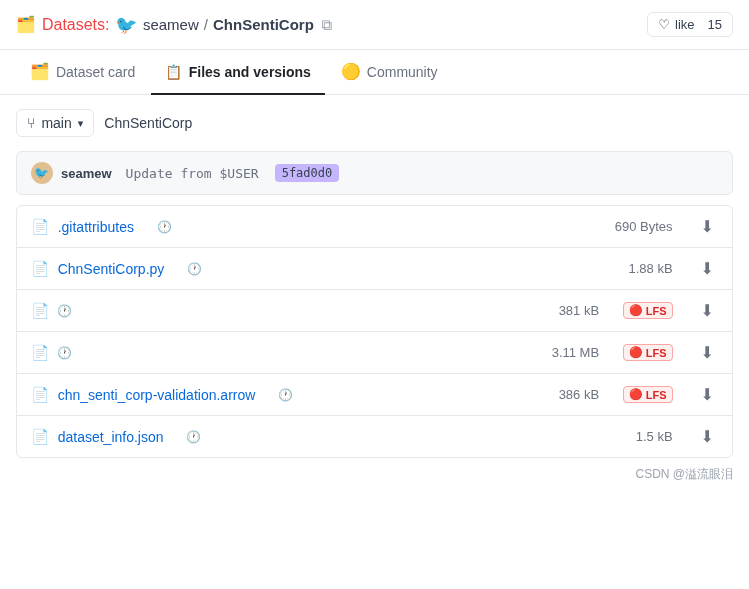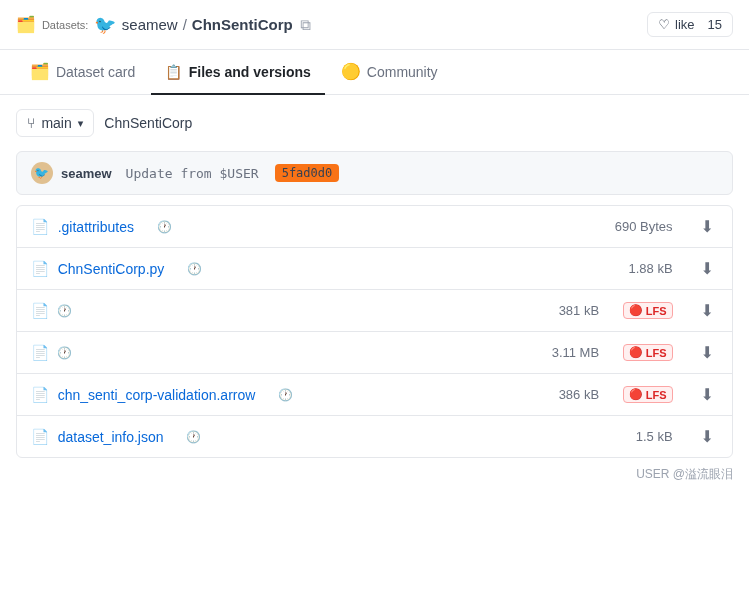--- a/index.html
+++ b/index.html
@@ -11,22 +11,22 @@
     }
     .header {
       padding: 12px 16px;
       border-bottom: 1px solid #e5e7eb;
       display: flex;
       align-items: center;
       gap: 6px;
       font-size: 15px;
     }
     .header-label {
-      color: #737373;
-      font-size: 11px;
+      color: #ef4444;
+      font-size: 16px;
     }
     .header-sep { color: #6b7280; }
     .header-user {
       display: flex;
       align-items: center;
       gap: 5px;
       color: #374151;
     }
     .header-repo {
       font-weight: 700;
@@ -116,21 +116,21 @@
       width: 22px; height: 22px;
       border-radius: 50%;
       background: #e0c090;
       display: flex; align-items: center; justify-content: center;
       font-size: 12px;
       overflow: hidden;
     }
     .commit-user { font-weight: 600; color: #374151; }
     .commit-msg { color: #6b7280; font-family: monospace; font-size: 13px; margin-left: 6px; }
     .commit-hash {
-      background: #f97316;
+      background: #c4b5fd;
       border-radius: 4px;
       padding: 2px 7px;
       font-family: monospace;
       font-size: 12px;
       color: #374151;
       margin-left: 8px;
     }
 
     .files-list {
       margin: 10px 16px 0 16px;
@@ -329,14 +329,14 @@
     </span>
     <div class="file-meta">
       <span>1.5 kB</span>
       <span class="download-btn" title="Download">⬇</span>
     </div>
   </div>
 
 </div>
 
 <div class="watermark">
-  <span>USER @溢流眼泪</span>
+  <span>CSDN @溢流眼泪</span>
 </div>
 
 </body></html>

